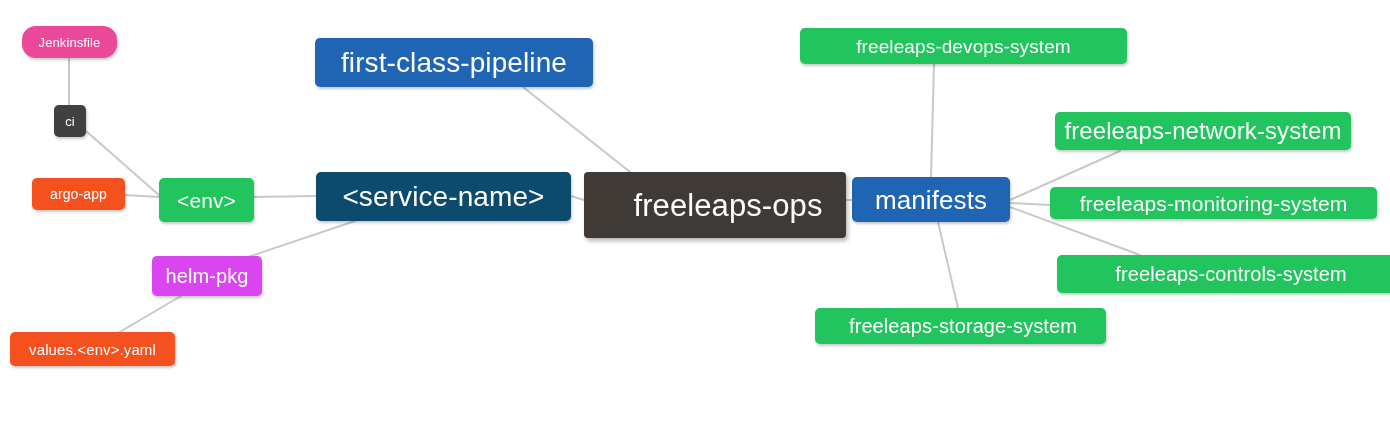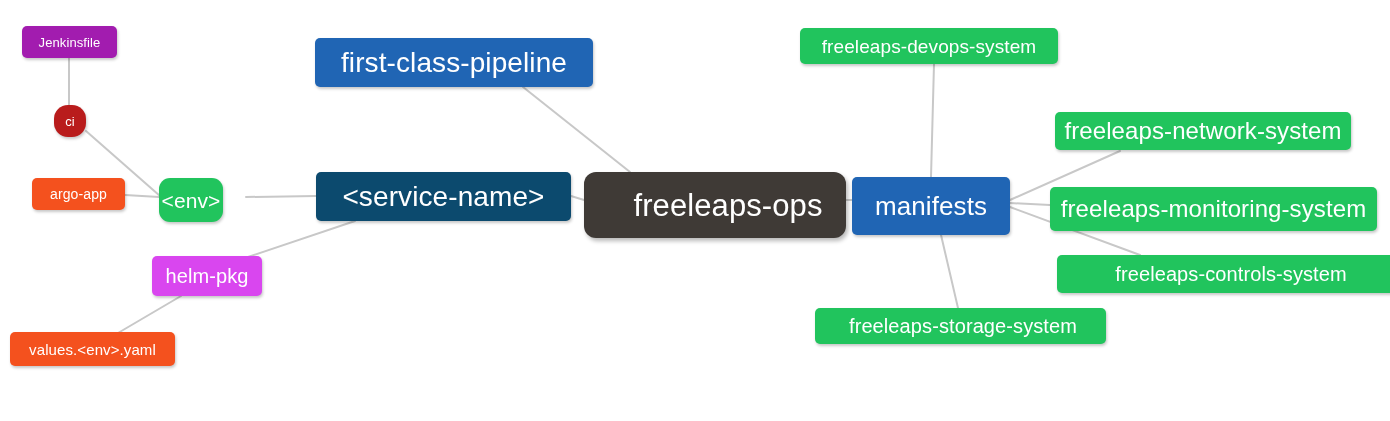--- a/index.html
+++ b/index.html
@@ -37,21 +37,21 @@
     border-radius: 5px;
     white-space: nowrap;
     line-height: 1;
     letter-spacing: 0.1px;
     box-shadow: 1px 2px 3px rgba(0,0,0,0.22);
     text-align: center;
     padding: 0 10px;
     user-select: none;
   }
   .node.root {
-    border-radius: 12px;
+    border-radius: 4px;
     box-shadow: 2px 3px 4px rgba(0,0,0,0.28);
     padding-left: 36px;
   }
 </style>
 </head>
 <body>
 
 <div id="canvas">
   <svg id="edges" viewBox="0 0 1390 421" width="1390" height="421" xmlns="http://www.w3.org/2000/svg">
       <line x1="69" y1="58" x2="69" y2="105" stroke="#c8c8c8" stroke-width="2" stroke-linecap="round"></line>
@@ -63,29 +63,29 @@
       <line x1="523" y1="87" x2="630" y2="172" stroke="#c8c8c8" stroke-width="2" stroke-linecap="round"></line>
       <line x1="571" y1="196" x2="584" y2="200" stroke="#c8c8c8" stroke-width="2" stroke-linecap="round"></line>
       <line x1="846" y1="200" x2="852" y2="200" stroke="#c8c8c8" stroke-width="2" stroke-linecap="round"></line>
       <line x1="931" y1="177" x2="934" y2="64" stroke="#c8c8c8" stroke-width="2" stroke-linecap="round"></line>
       <line x1="1010" y1="200" x2="1120" y2="151" stroke="#c8c8c8" stroke-width="2" stroke-linecap="round"></line>
       <line x1="1010" y1="203" x2="1050" y2="205" stroke="#c8c8c8" stroke-width="2" stroke-linecap="round"></line>
       <line x1="1010" y1="207" x2="1140" y2="255" stroke="#c8c8c8" stroke-width="2" stroke-linecap="round"></line>
       <line x1="938" y1="222" x2="958" y2="308" stroke="#c8c8c8" stroke-width="2" stroke-linecap="round"></line>
     </svg>
   <div id="node-layer">
-      <div class="node" style="left: 22px; top: 26px; width: 95px; height: 32px; background: #a21caf; font-size: 13px;">Jenkinsfile</div>
-      <div class="node" style="left: 54px; top: 105px; width: 32px; height: 32px; background: #b91c1c; font-size: 13px; border-radius: 14px;">ci</div>
+      <div class="node" style="left: 22px; top: 26px; width: 95px; height: 32px; background: #ec4899; font-size: 13px; border-radius: 14px;">Jenkinsfile</div>
+      <div class="node" style="left: 54px; top: 105px; width: 32px; height: 32px; background: #404040; font-size: 13px;">ci</div>
       <div class="node" style="left: 32px; top: 178px; width: 93px; height: 32px; background: rgb(244, 81, 30); font-size: 14px; text-align: right;">argo-app</div>
       <div class="node" style="left: 10px; top: 332px; width: 165px; height: 34px; background: rgb(244, 81, 30); font-size: 15px;">values.&lt;env&gt;.yaml</div>
-      <div class="node" style="left: 159px; top: 178px; width: 64px; height: 44px; background: rgb(33, 196, 93); font-size: 21px; border-radius: 11px;">&lt;env&gt;</div>
+      <div class="node" style="left: 159px; top: 178px; width: 95px; height: 44px; background: rgb(33, 196, 93); font-size: 21px;">&lt;env&gt;</div>
       <div class="node" style="left: 152px; top: 256px; width: 110px; height: 40px; background: #d946ef; font-size: 20px;">helm-pkg</div>
       <div class="node" style="left: 315px; top: 38px; width: 278px; height: 49px; background: rgb(32, 101, 180); font-size: 28px;">first-class-pipeline</div>
       <div class="node" style="left: 316px; top: 172px; width: 255px; height: 49px; background: #0c4a6e; font-size: 28px;">&lt;service-name&gt;</div>
       <div class="node root" style="left: 584px; top: 172px; width: 262px; height: 66px; background: rgb(63, 58, 54); font-size: 31px;">freeleaps-ops</div>
-      <div class="node" style="left: 852px; top: 177px; width: 158px; height: 58px; background: rgb(32, 101, 180); font-size: 26px;">manifests</div>
-      <div class="node" style="left: 800px; top: 28px; width: 258px; height: 36px; background: rgb(33, 196, 93); font-size: 19px;">freeleaps-devops-system</div>
+      <div class="node" style="left: 852px; top: 177px; width: 158px; height: 45px; background: rgb(32, 101, 180); font-size: 26px;">manifests</div>
+      <div class="node" style="left: 800px; top: 28px; width: 327px; height: 36px; background: rgb(33, 196, 93); font-size: 19px;">freeleaps-devops-system</div>
       <div class="node" style="left: 1055px; top: 112px; width: 296px; height: 38px; background: rgb(33, 196, 93); font-size: 24px;">freeleaps-network-system</div>
-      <div class="node" style="left: 1050px; top: 187px; width: 327px; height: 44px; background: rgb(33, 196, 93); font-size: 24px;">freeleaps-monitoring-system</div>
+      <div class="node" style="left: 1050px; top: 187px; width: 327px; height: 32px; background: rgb(33, 196, 93); font-size: 21px;">freeleaps-monitoring-system</div>
       <div class="node" style="left: 1057px; top: 255px; width: 348px; height: 38px; background: rgb(33, 196, 93); font-size: 20px;">freeleaps-controls-system</div>
       <div class="node" style="left: 815px; top: 308px; width: 291px; height: 36px; background: rgb(33, 196, 93); font-size: 20px; padding-left: 15px;">freeleaps-storage-system</div>
     </div>
 </div>
 
 </body></html>

